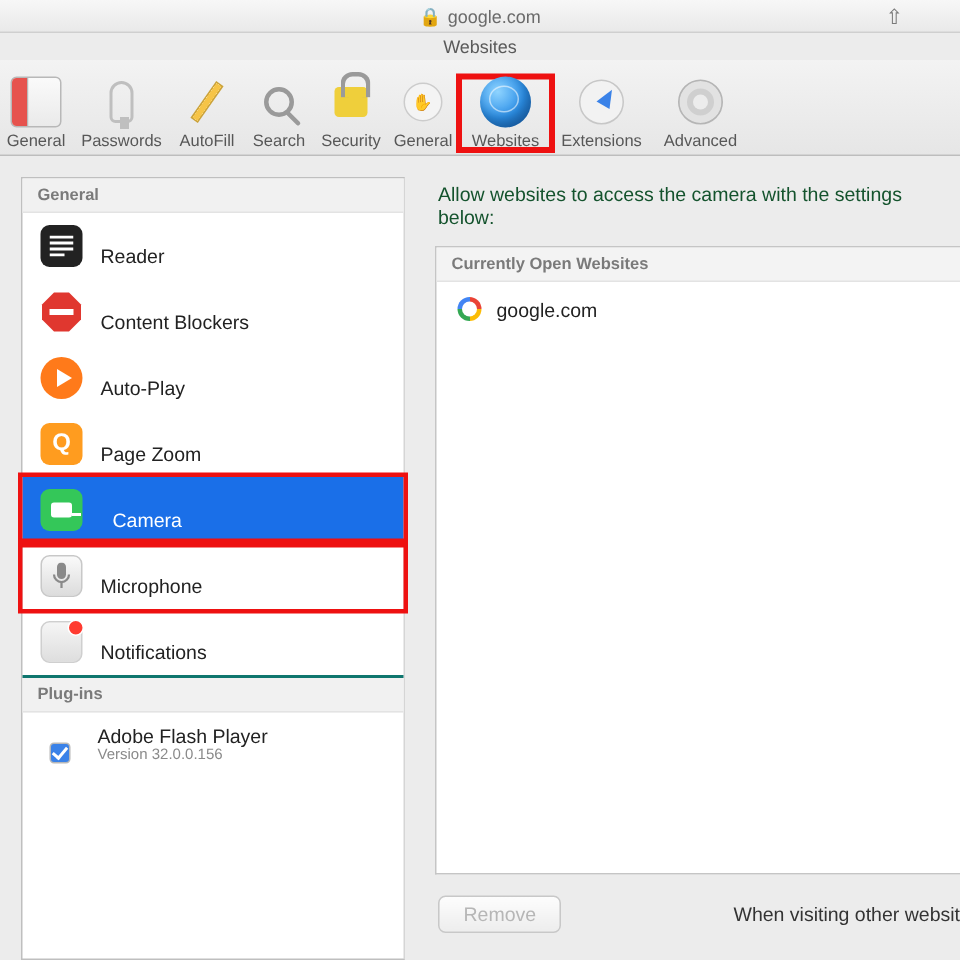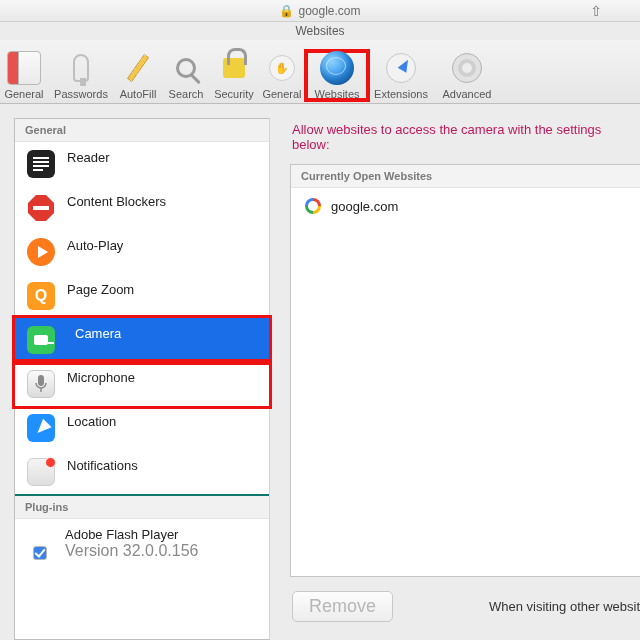--- a/index.html
+++ b/index.html
@@ -38,51 +38,51 @@
   .gear { width:30px;height:30px;border-radius:50%;background:#cfcfcf;position:relative;border:1px solid #b5b5b5;box-shadow:inset 0 0 0 5px #e2e2e2;}
   .gear::before{content:"";position:absolute;inset:9px;border-radius:50%;background:#ececec;}
   .tabsicon { width:28px;height:22px;border:2px solid #bcbcbc;border-radius:3px;position:relative;background:#fff;}
   .tabsicon::after{content:"";position:absolute;left:-5px;top:-5px;width:28px;height:22px;border:2px solid #bcbcbc;border-radius:3px;background:#fff;}
 
   
   .main { position: absolute; top: 104px; left: 0; right: 0; bottom: 0; display: flex; background: #ececec; padding: 14px 0 0 14px; }
   .sidebar { width: 256px; background: #fff; border: 1px solid #bfbfbf; border-right: 1px solid #d5d5d5; display: flex; flex-direction: column; }
   .sechdr { background: #f1f1f1; color: #7a7a7a; font-size: 11px; font-weight: 600; padding: 5px 10px; border-bottom: 1px solid #e3e3e3; border-top: 2px solid #0f766e; }
   .sechdr:first-child{border-top:none;}
-  .row { display: flex; align-items: flex-start; gap: 12px; padding: 8px 12px; font-size: 13px; cursor: default; position: relative; }
+  .row { display: flex; align-items: flex-end; gap: 12px; padding: 8px 12px; font-size: 13px; cursor: default; position: relative; }
   .row.sel { background: #1a6fe8; color: #fff; gap: 20px; }
   .row .ic { width: 28px; height: 28px; border-radius: 6px; display: flex; align-items: center; justify-content: center; color: #fff; font-size: 16px; flex-shrink: 0; }
   .ic.reader{background:#222;}
   .ic.block{background:transparent;}
   .ic.block svg{display:block;}
   .ic.play{background:#ff7a1a;border-radius:50%;}
   .ic.play::after{content:"";border-left:10px solid #fff;border-top:6px solid transparent;border-bottom:6px solid transparent;margin-left:3px;}
   .ic.zoom{background:#ff9c1f;font-weight:700;}
   .ic.cam{background:#34c759;}
   .ic.cam::after{content:"";width:14px;height:10px;background:#fff;border-radius:2px;box-shadow:10px 3px 0 -4px #fff;}
   .ic.mic{background:linear-gradient(#fafafa,#dcdcdc);border:1px solid #c8c8c8;color:#7a7a7a;}
   .ic.loc{background:#1e90ff;}
   .ic.loc::after{content:"";width:0;height:0;border-left:6px solid transparent;border-top:14px solid #fff;border-right:6px solid transparent;transform:rotate(45deg) translate(1px,-1px);}
   .ic.notif{background:linear-gradient(#f5f5f5,#dedede);border:1px solid #cfcfcf;position:relative;}
   .ic.notif::after{content:"";position:absolute;top:-2px;right:-2px;width:9px;height:9px;border-radius:50%;background:#ff3b30;border:1px solid #fff;}
-  .row .sub { font-size: 16px; color: #8a8a8a; display: block; }
+  .row .sub { font-size: 10px; color: #8a8a8a; display: block; }
   .chk { width:14px;height:14px;border:1px solid #b8b8b8;border-radius:3px;background:#3a82e8;position:relative;flex-shrink:0;margin-left:6px;margin-right:6px;}
   .chk::after{content:"";position:absolute;left:3px;top:0px;width:4px;height:8px;border:solid #fff;border-width:0 2px 2px 0;transform:rotate(40deg);}
   .hl-box { outline: 3px solid #e11; outline-offset: 0; }
 
   
   .panel { flex: 1; padding: 0 0 0 20px; display: flex; flex-direction: column; min-width:0; }
-  .panel-hdr { font-size: 13px; color: #be185d; padding: 4px 0 12px 2px; }
+  .panel-hdr { font-size: 13px; color: #14532d; padding: 4px 0 12px 2px; }
   .listbox { flex: 1; background: #fff; border: 1px solid #c5c5c5; border-right:none; border-radius: 0; overflow: hidden; min-height: 360px; }
   .listbox .lhdr { background: #f3f3f3; color: #7a7a7a; font-size: 11px; font-weight: 600; padding: 5px 10px; border-bottom: 1px solid #e3e3e3; }
   .site { display:flex; align-items:center; gap:10px; padding:10px 14px; font-size:13px; }
   .glogo { width:16px;height:16px;border-radius:50%;position:relative;background:conic-gradient(#ea4335 0 25%, #fbbc05 0 50%, #34a853 0 75%, #4285f4 0);}
   .glogo::after{content:"";position:absolute;inset:3px;border-radius:50%;background:#fff;}
   .bottombar { display:flex; align-items:center; gap:16px; padding: 14px 0 18px 2px; }
-  .btn { background: linear-gradient(#fdfdfd,#ededed); border:1px solid #c8c8c8; border-radius:5px; padding:4px 16px; font-size:18px; color:#b6b6b6; }
+  .btn { background: linear-gradient(#fdfdfd,#ededed); border:1px solid #c8c8c8; border-radius:5px; padding:4px 16px; font-size:13px; color:#b6b6b6; }
 </style>
 </head>
 <body>
 
 <div class="urlbar">
   <span class="url">
     <span style="color:#9a9a9a;">🔒</span>
     <span>google.com</span>
   </span>
   <span class="share">⇧</span>
@@ -200,24 +200,20 @@
       <div class="ic mic">
         <svg width="12" height="18" viewBox="0 0 12 18">
             <rect x="3" y="0" width="6" height="11" rx="3" fill="#8a8a8a"></rect>
             <path d="M1 8a5 5 0 0 0 10 0" stroke="#8a8a8a" stroke-width="1.5" fill="none"></path>
             <line x1="6" y1="13" x2="6" y2="17" stroke="#8a8a8a" stroke-width="1.5"></line>
           </svg>
       </div>
       <span>Microphone</span>
     </div>
 
-    <div class="row">
-      <div class="ic loc"></div>
-      <span>Location</span>
-    </div>
 
     <div class="row">
       <div class="ic notif"></div>
       <span>Notifications</span>
     </div>
 
     <div class="sechdr">Plug-ins</div>
 
     <div class="row" style="align-items:flex-end;">
       <div class="chk"></div>

